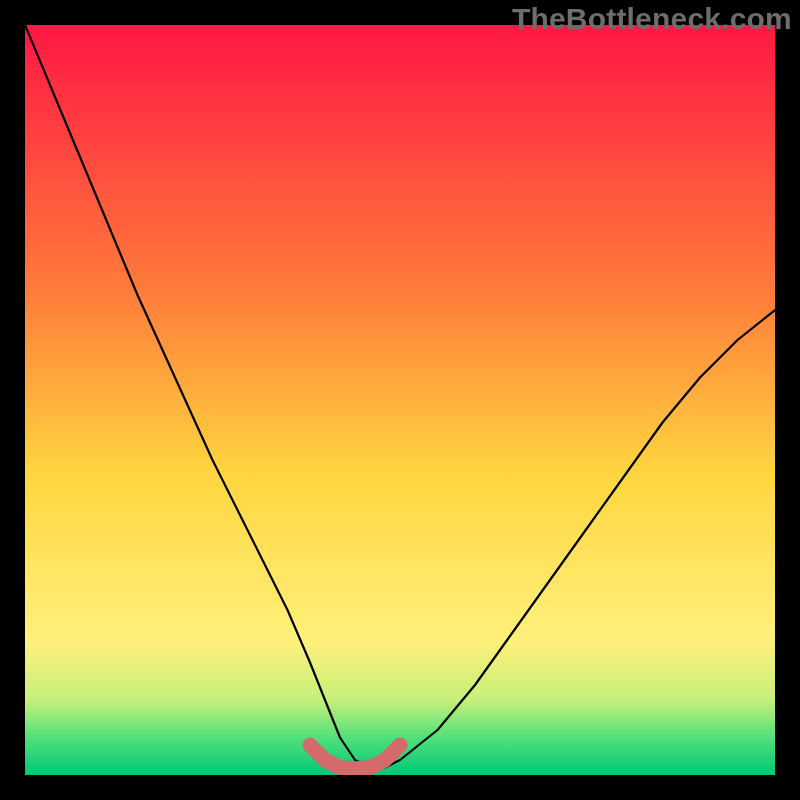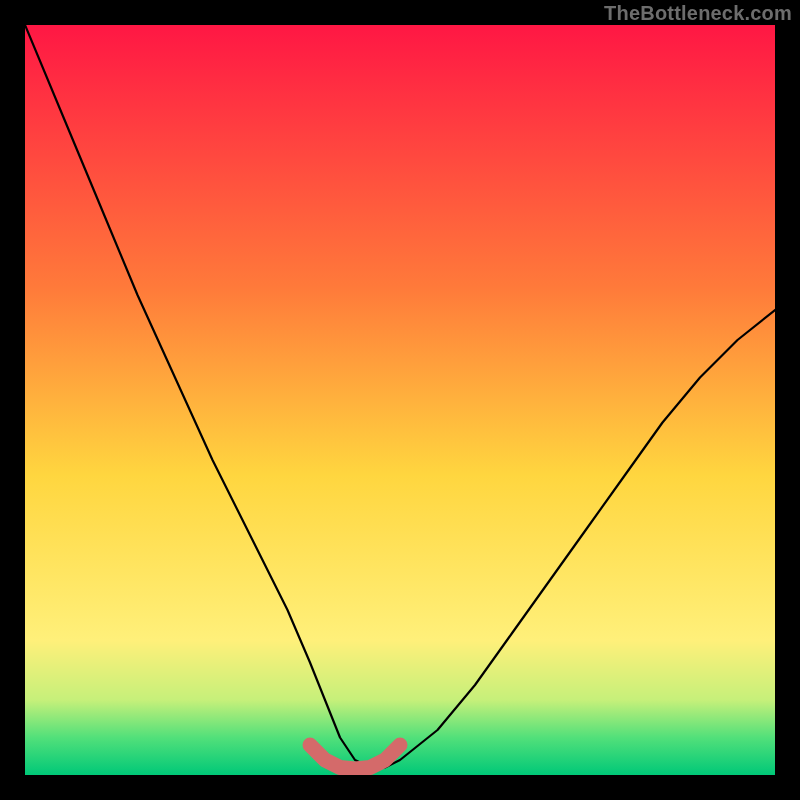--- a/index.html
+++ b/index.html
@@ -22,21 +22,21 @@
     top: 25px;
     width: 750px;
     height: 750px;
     overflow: hidden;
   }
   .watermark {
     position: absolute;
     top: 2px;
     right: 8px;
     font-family: Arial, Helvetica, sans-serif;
-    font-size: 20px;
+    font-size: 30px;
     font-weight: bold;
     color: #6d6d6d;
     letter-spacing: 0.2px;
     z-index: 50;
   }
   svg {
     display: block;
   }
 </style>
 </head>

